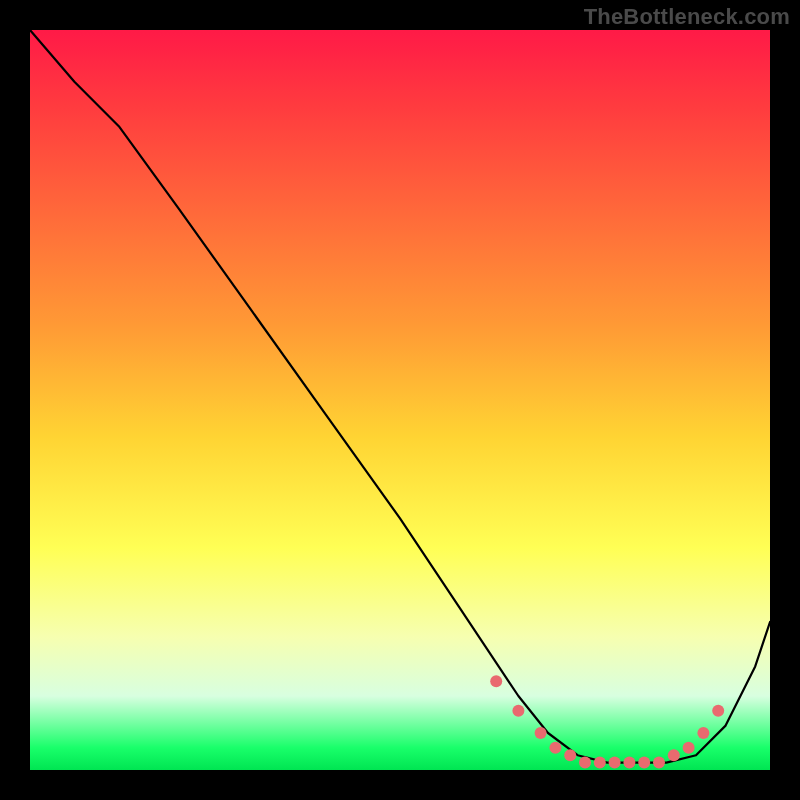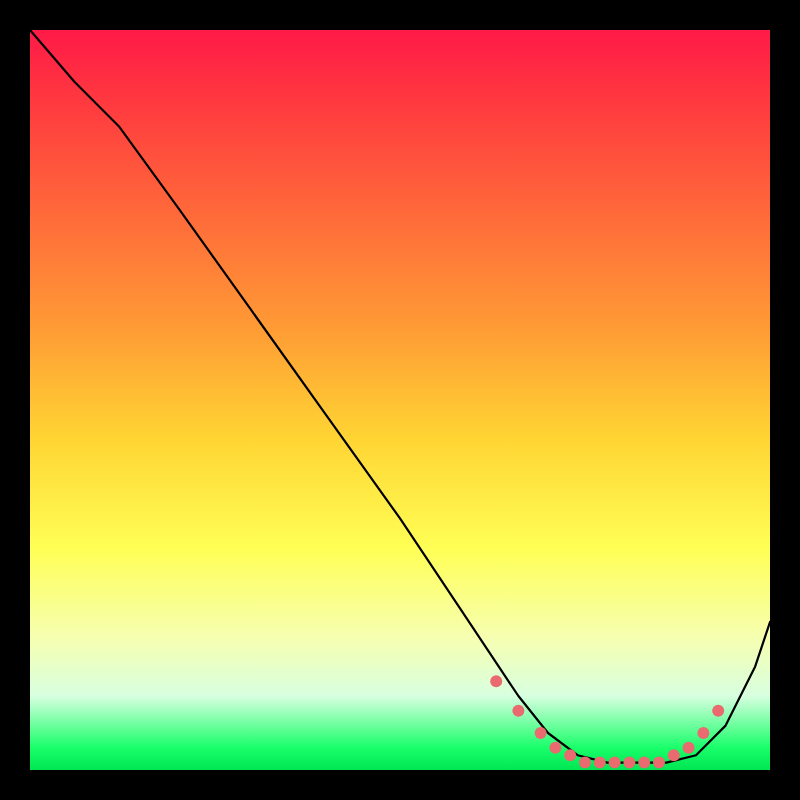--- a/index.html
+++ b/index.html
@@ -51,20 +51,21 @@
     position: absolute;
     left: 0; top: 0;
     width: 100%;
     height: 100%;
   }
 </style>
 </head>
 <body>
 
 <div class="frame">
+  <div class="watermark" data-bind="watermark">TheBottleneck.com</div>
 
   <div class="plot-area">
     <svg class="curve" viewBox="0 0 740 740" preserveAspectRatio="none">
       <path id="curve-path" fill="none" stroke-width="2.2" stroke-linejoin="round" stroke-linecap="round" d="M0.0 0.0 L44.4 51.8 L88.8 96.2 L148.0 177.6 L222.0 281.2 L296.0 384.8 L370.0 488.4 L429.2 577.2 L458.8 621.6 L488.4 666.0 L518.0 703.0 L547.6 725.2 L577.2 732.6 L606.8 732.6 L636.4 732.6 L666.0 725.2 L695.6 695.6 L725.2 636.4 L740.0 592.0" stroke="#000000"></path>
       <g id="markers-group">
           <circle cx="466.2" cy="651.2" r="6" fill="#e96a6f"></circle>
           <circle cx="488.4" cy="680.8" r="6" fill="#e96a6f"></circle>
           <circle cx="510.6" cy="703.0" r="6" fill="#e96a6f"></circle>
           <circle cx="525.4" cy="717.8" r="6" fill="#e96a6f"></circle>
           <circle cx="540.2" cy="725.2" r="6" fill="#e96a6f"></circle>

